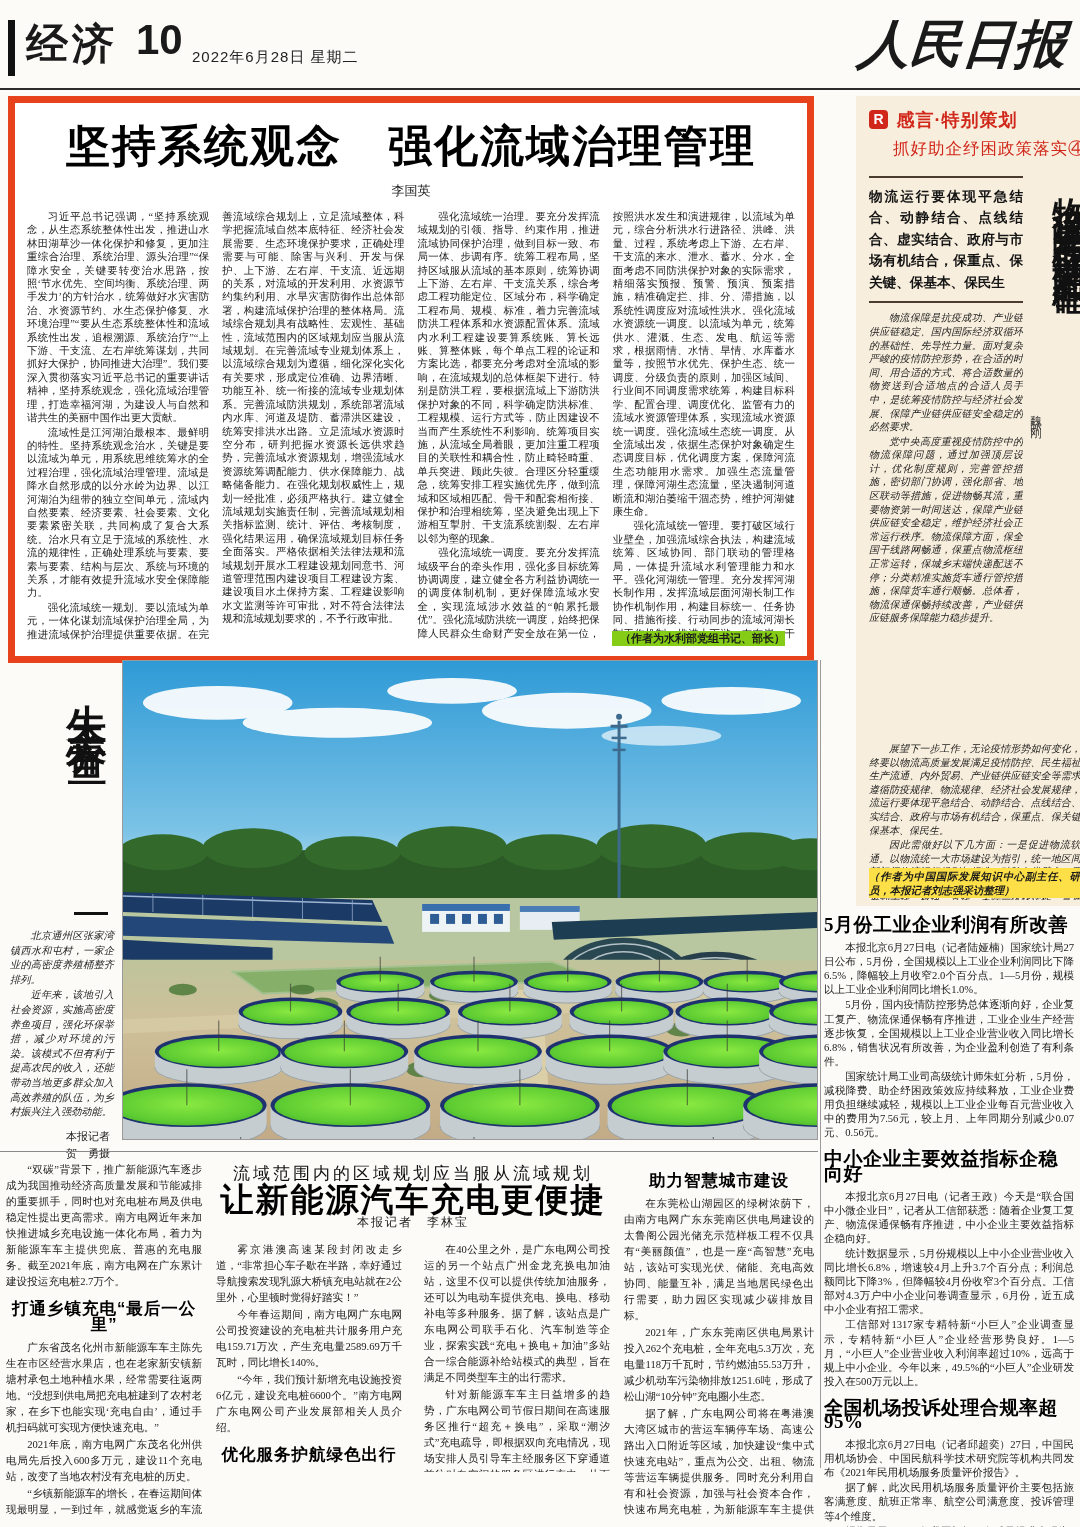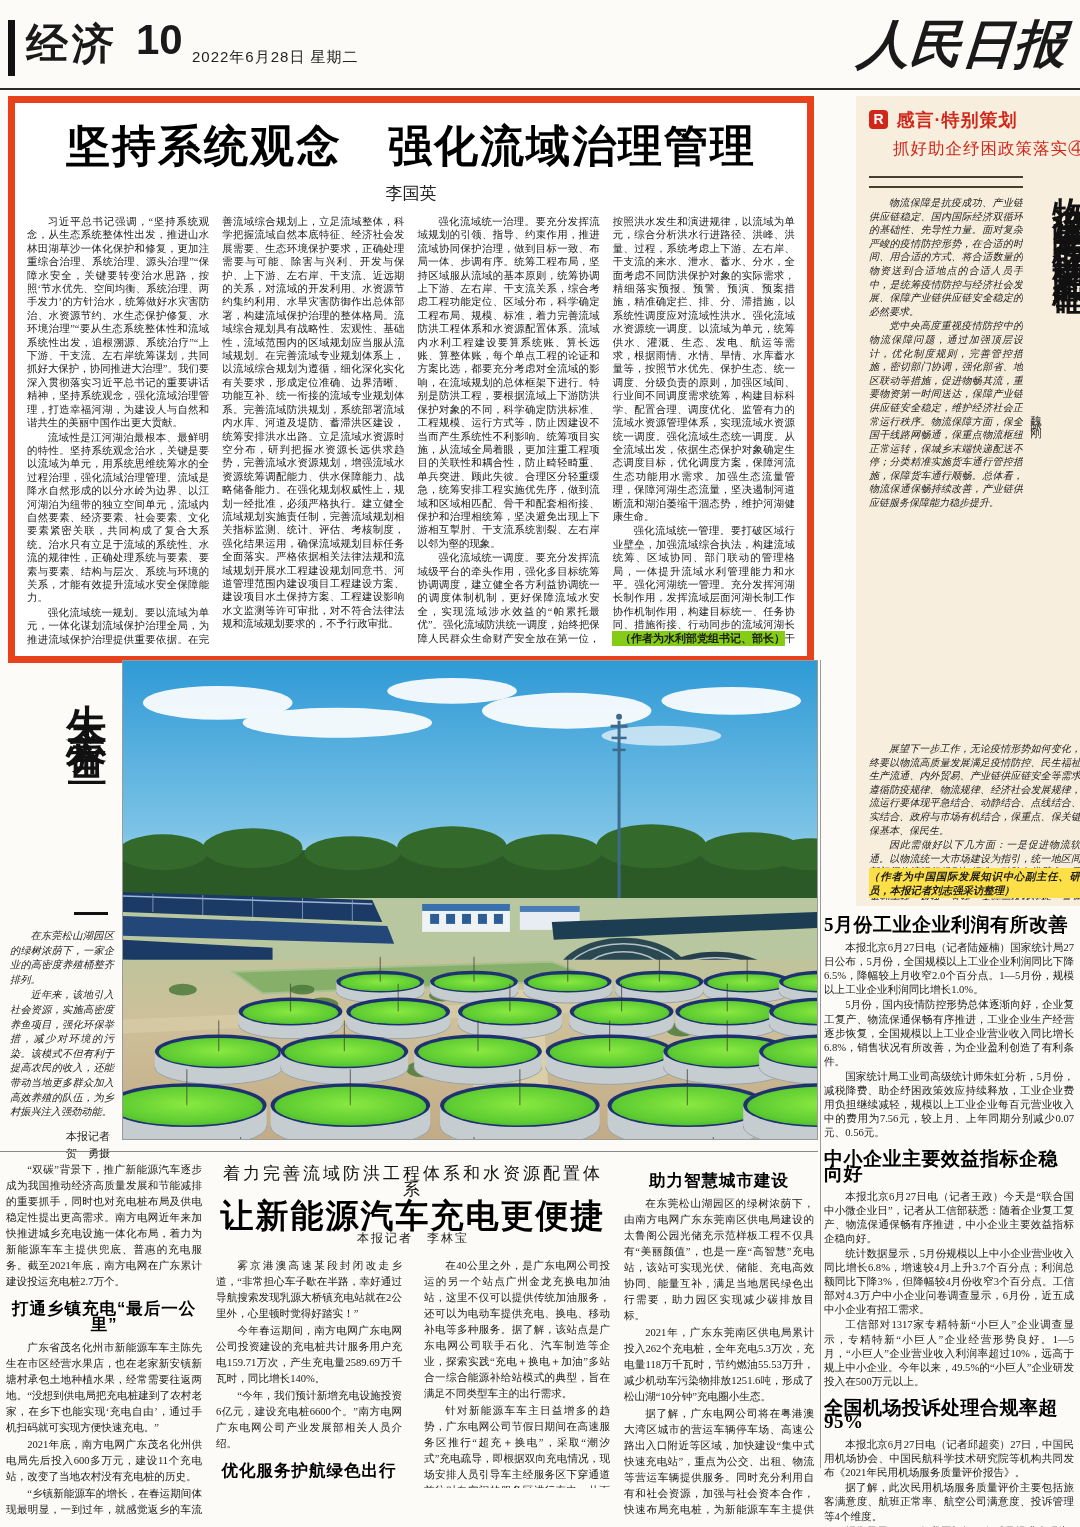--- a/index.html
+++ b/index.html
@@ -12,21 +12,21 @@
   .hdr-bar{position:absolute;left:8px;top:12px;width:7px;height:56px;background:#111;}
   .hdr-section{position:absolute;left:26px;top:8px;font-size:42px;font-weight:bold;letter-spacing:4px;}
   .hdr-num{position:absolute;left:136px;top:8px;font-size:42px;font-weight:bold;}
   .hdr-date{position:absolute;left:192px;top:40px;font-size:15px;color:#222;letter-spacing:1px;}
   .hdr-logo{position:absolute;right:14px;top:2px;font-family:"Liberation Serif",serif;font-size:52px;font-weight:900;font-style:italic;transform:skewX(-4deg);color:#1a1a1a;}
   .hdr-rule{position:absolute;left:0;top:88px;width:100%;height:2px;background:#2b2b2b;}
 
   
   .lead{position:absolute;left:8px;top:96px;width:768px;height:545px;border:7px solid #e8421c;background:#fff;padding:4px 12px;overflow:hidden;}
   .lead h1{margin:10px 0 2px;text-align:center;font-size:44px;font-weight:900;letter-spacing:2px;color:#000;}
-  .lead .byline{text-align:center;font-size:17px;margin:6px 0 10px;color:#222;}
+  .lead .byline{text-align:center;font-size:13px;margin:6px 0 10px;color:#222;}
   .lead-cols{height:432px;column-count:4;column-gap:13px;column-fill:auto;overflow:hidden;font-size:10.4px;line-height:13.4px;font-family:"Liberation Serif",serif;}
   .lead-credit{position:absolute;right:22px;bottom:10px;background:#84cc16;padding-left:8px;font-size:11px;font-weight:bold;font-family:"Liberation Serif",serif;}
 
   
   .comm{position:absolute;left:856px;top:96px;width:248px;height:810px;background:#f8eedd;box-sizing:border-box;padding:12px 13px;overflow:hidden;}
   .r-logo{display:inline-block;width:19px;height:19px;background:#d0271a;color:#fff;border-radius:4px;text-align:center;font-weight:900;font-size:14px;line-height:19px;vertical-align:2px;}
   .comm-series{color:#d0271a;font-weight:900;font-size:18px;letter-spacing:1px;margin-left:4px;}
   .comm-sub{color:#d0271a;font-size:16.5px;margin-top:6px;text-indent:24px;letter-spacing:1px;}
   .comm-flex{display:flex;margin-top:8px;}
   .comm-left{width:154px;overflow:hidden;height:560px;}
@@ -99,20 +99,21 @@
 
   <aside class="comm">
     <div>
       <span class="r-logo">R</span>
       <span class="comm-series">感言·特别策划</span>
       <div class="comm-sub">抓好助企纾困政策落实④</div>
     </div>
     <div class="comm-flex">
       <div class="comm-left">
         <div class="comm-rule"></div>
+        <div class="comm-quote">物流运行要体现平急结合、动静结合、点线结合、虚实结合、政府与市场有机结合，保重点、保关键、保基本、保民生</div>
         <div class="comm-rule"></div>
         <div class="comm-body">
             <p>物流保障是抗疫成功、产业链供应链稳定、国内国际经济双循环的基础性、先导性力量。面对复杂严峻的疫情防控形势，在合适的时间、用合适的方式、将合适数量的物资送到合适地点的合适人员手中，是统筹疫情防控与经济社会发展、保障产业链供应链安全稳定的必然要求。</p>
             <p>党中央高度重视疫情防控中的物流保障问题，通过加强顶层设计，优化制度规则，完善管控措施，密切部门协调，强化部省、地区联动等措施，促进物畅其流，重要物资第一时间送达，保障产业链供应链安全稳定，维护经济社会正常运行秩序。物流保障方面，保全国干线路网畅通，保重点物流枢纽正常运转，保城乡末端快递配送不停；分类精准实施货车通行管控措施，保障货车通行顺畅。总体看，物流保通保畅持续改善，产业链供应链服务保障能力稳步提升。</p>
           </div>
       </div>
       <div class="comm-right">
         <div class="comm-author">魏际刚</div>
         <div class="comm-vtitle">物流保障是产业链稳定的基础</div>
       </div>
@@ -123,21 +124,21 @@
       </div>
     <div class="comm-credit">（作者为中国国际发展知识中心副主任、研究员，本报记者刘志强采访整理）</div>
   </aside>
 
   <div class="photo-left">
     <div class="pv-wrap">
         <div class="photo-vtitle">生态养鱼</div>
       </div>
     <div class="pv-rule"></div>
     <div class="caption">
-        <p>在东莞松山湖园区的绿树浓荫下，一家企业的高密度养殖桶整齐排列。</p>
+        <p>北京通州区张家湾镇西水和屯村，一家企业的高密度养殖桶整齐排列。</p>
         <p>近年来，该地引入社会资源，实施高密度养鱼项目，强化环保举措，减少对环境的污染。该模式不但有利于提高农民的收入，还能带动当地更多群众加入高效养殖的队伍，为乡村振兴注入强劲动能。</p>
       </div>
     <div class="caption-credit">
       <div>本报记者</div>
       <div>贺　勇摄</div>
     </div>
   </div>
 
   <div class="photo">
     <svg viewBox="0 0 696 480" preserveAspectRatio="none">
@@ -406,21 +407,21 @@
         </div>
       <h3>打通乡镇充电“最后一公里”</h3>
       <div>
           <p>广东省茂名化州市新能源车车主陈先生在市区经营水果店，也在老家新安镇新塘村承包土地种植水果，经常需要往返两地。“没想到供电局把充电桩建到了农村老家，在乡下也能实现‘充电自由’，通过手机扫码就可实现方便快速充电。”</p>
           <p>2021年底，南方电网广东茂名化州供电局先后投入600多万元，建设11个充电站，改变了当地农村没有充电桩的历史。</p>
           <p>“乡镇新能源车的增长，在春运期间体现最明显，一到过年，就感觉返乡的车流中‘绿牌车’更多了。”南方电网广东茂名化州供电局新安供电所所长伍世峰告诉记者，今年开电动汽车回村的车主都很欣喜，“再也不用特意跑到20多公里外的市区去充电了。”</p>
         </div>
     </div>
     <div class="ev-mid">
       <div class="ev-head">
-        <div class="ev-kicker">着力完善流域防洪工程体系和水资源配置体系</div>
+        <div class="ev-kicker">流域范围内的区域规划应当服从流域规划</div>
         <div class="ev-title">让新能源汽车充电更便捷</div>
         <div class="ev-byline">本报记者　李林宝</div>
       </div>
       <div class="ev-mid-cols">
         <div class="ev-mc">
           <div>
               <p>雾京港澳高速某段封闭改走乡道，“非常担心车子歇在半路，幸好通过导航搜索发现乳源大桥镇充电站就在2公里外，心里顿时觉得好踏实！”</p>
               <p>今年春运期间，南方电网广东电网公司投资建设的充电桩共计服务用户充电159.71万次，产生充电量2589.69万千瓦时，同比增长140%。</p>
               <p>“今年，我们预计新增充电设施投资6亿元，建设充电桩6600个。”南方电网广东电网公司产业发展部相关人员介绍。</p>
             </div>

